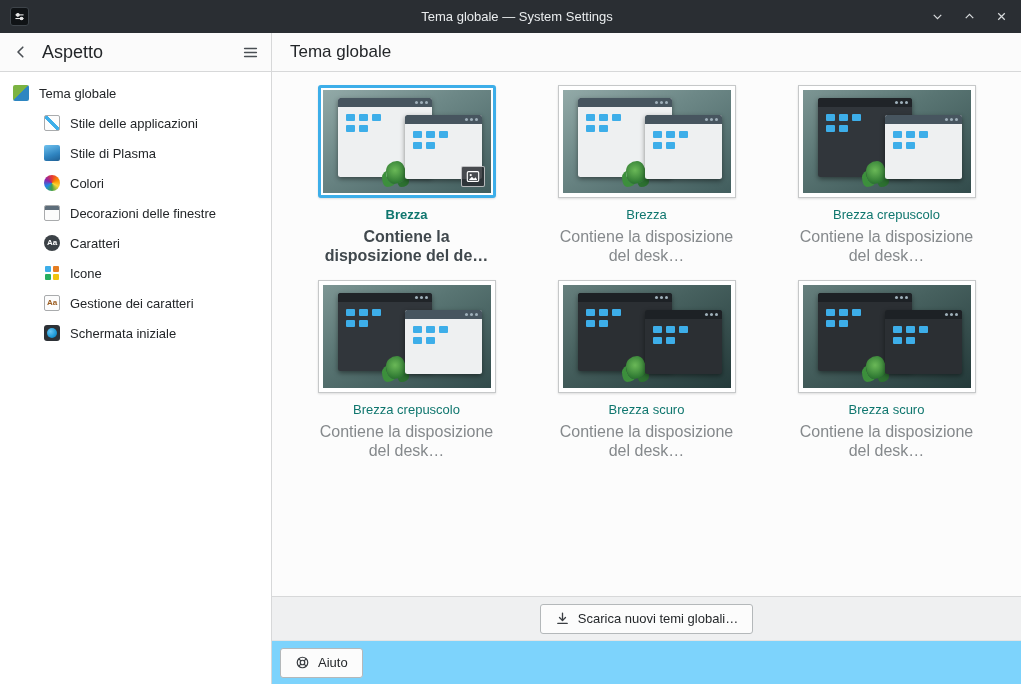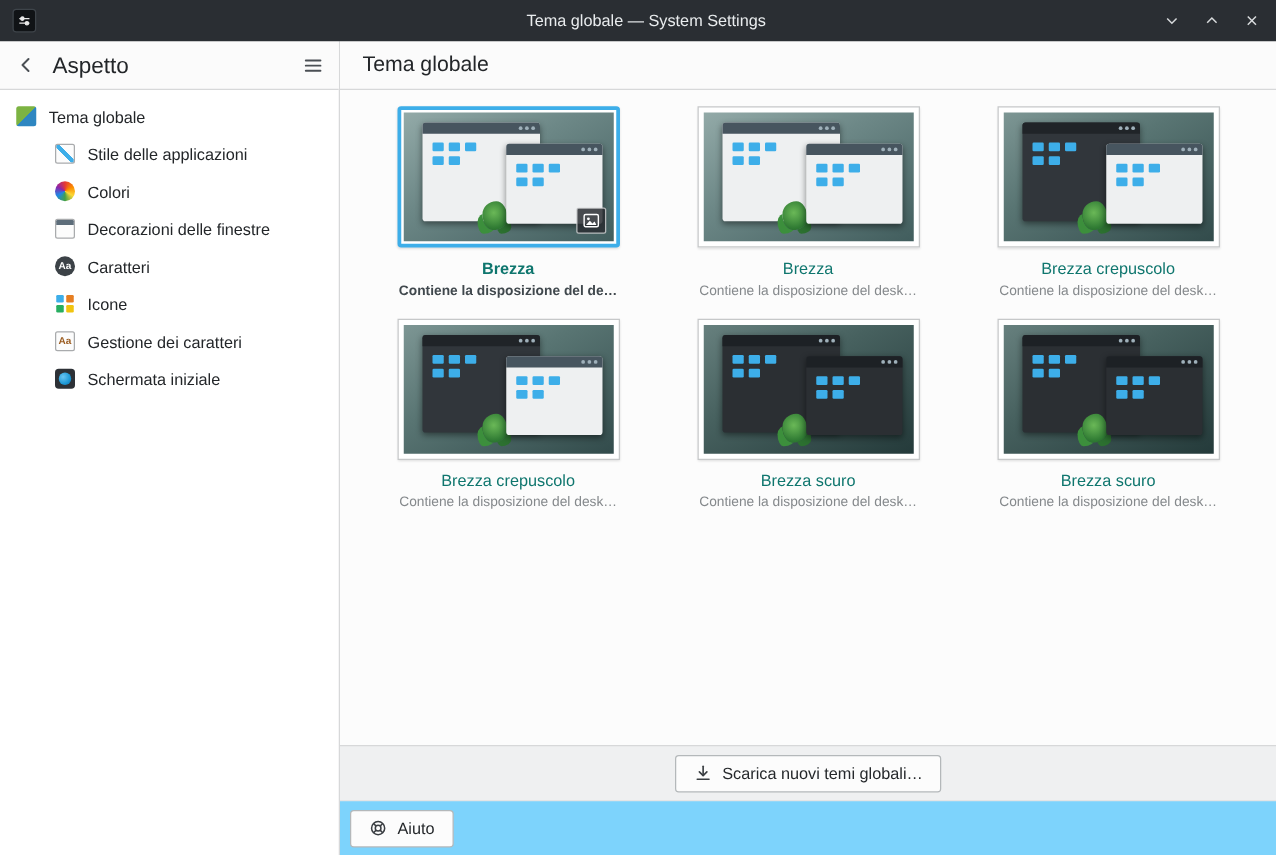--- a/index.html
+++ b/index.html
@@ -102,21 +102,21 @@
     grid-template-columns:repeat(3,178px); justify-content:center; align-content:start;
     column-gap:62px; row-gap:15px; padding-top:13px;
   }
   .tile { width:178px; text-align:center; cursor:pointer; }
   .thumb-frame {
     display:inline-block; background:#ffffff; border:1px solid #c6c8c9; padding:4px;
     box-shadow:0 1px 2px rgba(0,0,0,.12);
   }
   .tile.selected .thumb-frame { border:3px solid #3daee9; border-radius:3px; padding:2px; }
   .t-name { margin-top:9px; font-size:13px; line-height:1.2; color:#0f766e; }
-  .t-desc { margin-top:4px; font-size:11px; line-height:1.2; color:#85898c; }
+  .t-desc { margin-top:4px; font-size:16px; line-height:1.2; color:#85898c; }
   .tile.selected .t-name, .tile.selected .t-desc { font-weight:700; }
   .tile.selected .t-desc { color:#40484d; }
 
   
   .thumb {
     position:relative; width:168px; height:103px; overflow:hidden;
     background:linear-gradient(150deg,#93aaa8 0%,#6d8887 40%,#415d5d 100%);
   }
   .v-twilight { background:linear-gradient(150deg,#7d9694 0%,#597573 40%,#324b4b 100%); }
   .v-dark     { background:linear-gradient(150deg,#67807e 0%,#47615f 40%,#243a3a 100%); }
@@ -241,20 +241,24 @@
       <ul class="sb-list" id="sidebar-list">
           <li class="sb-item current">
     <span class="sb-icon icon-global-theme"></span>
     <span class="sb-label">Tema globale</span>
   </li>
           <li class="sb-item child">
     <span class="sb-icon icon-application-style"></span>
     <span class="sb-label">Stile delle applicazioni</span>
   </li>
           <li class="sb-item child">
+    <span class="sb-icon icon-plasma-style"></span>
+    <span class="sb-label">Stile di Plasma</span>
+  </li>
+          <li class="sb-item child">
     <span class="sb-icon icon-colors"></span>
     <span class="sb-label">Colori</span>
   </li>
           <li class="sb-item child">
     <span class="sb-icon icon-window-decorations"></span>
     <span class="sb-label">Decorazioni delle finestre</span>
   </li>
           <li class="sb-item child">
     <span class="sb-icon icon-fonts">Aa</span>
     <span class="sb-label">Caratteri</span>

